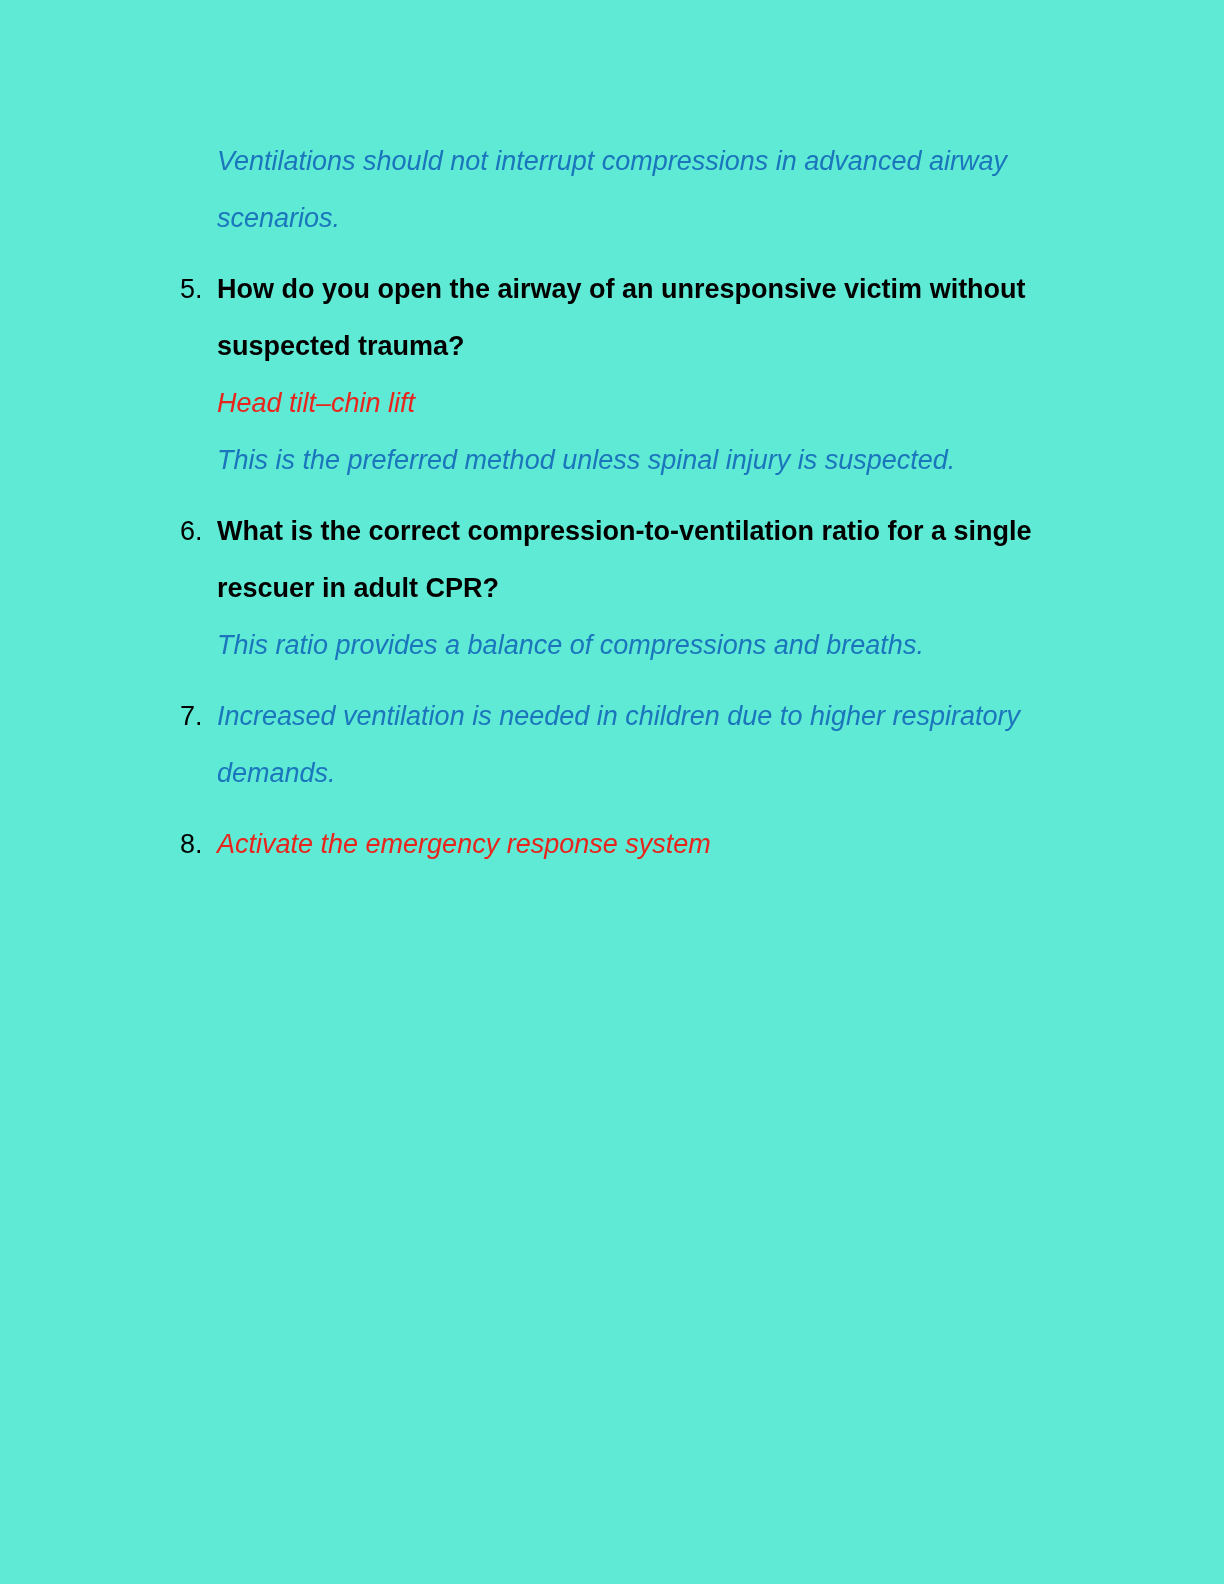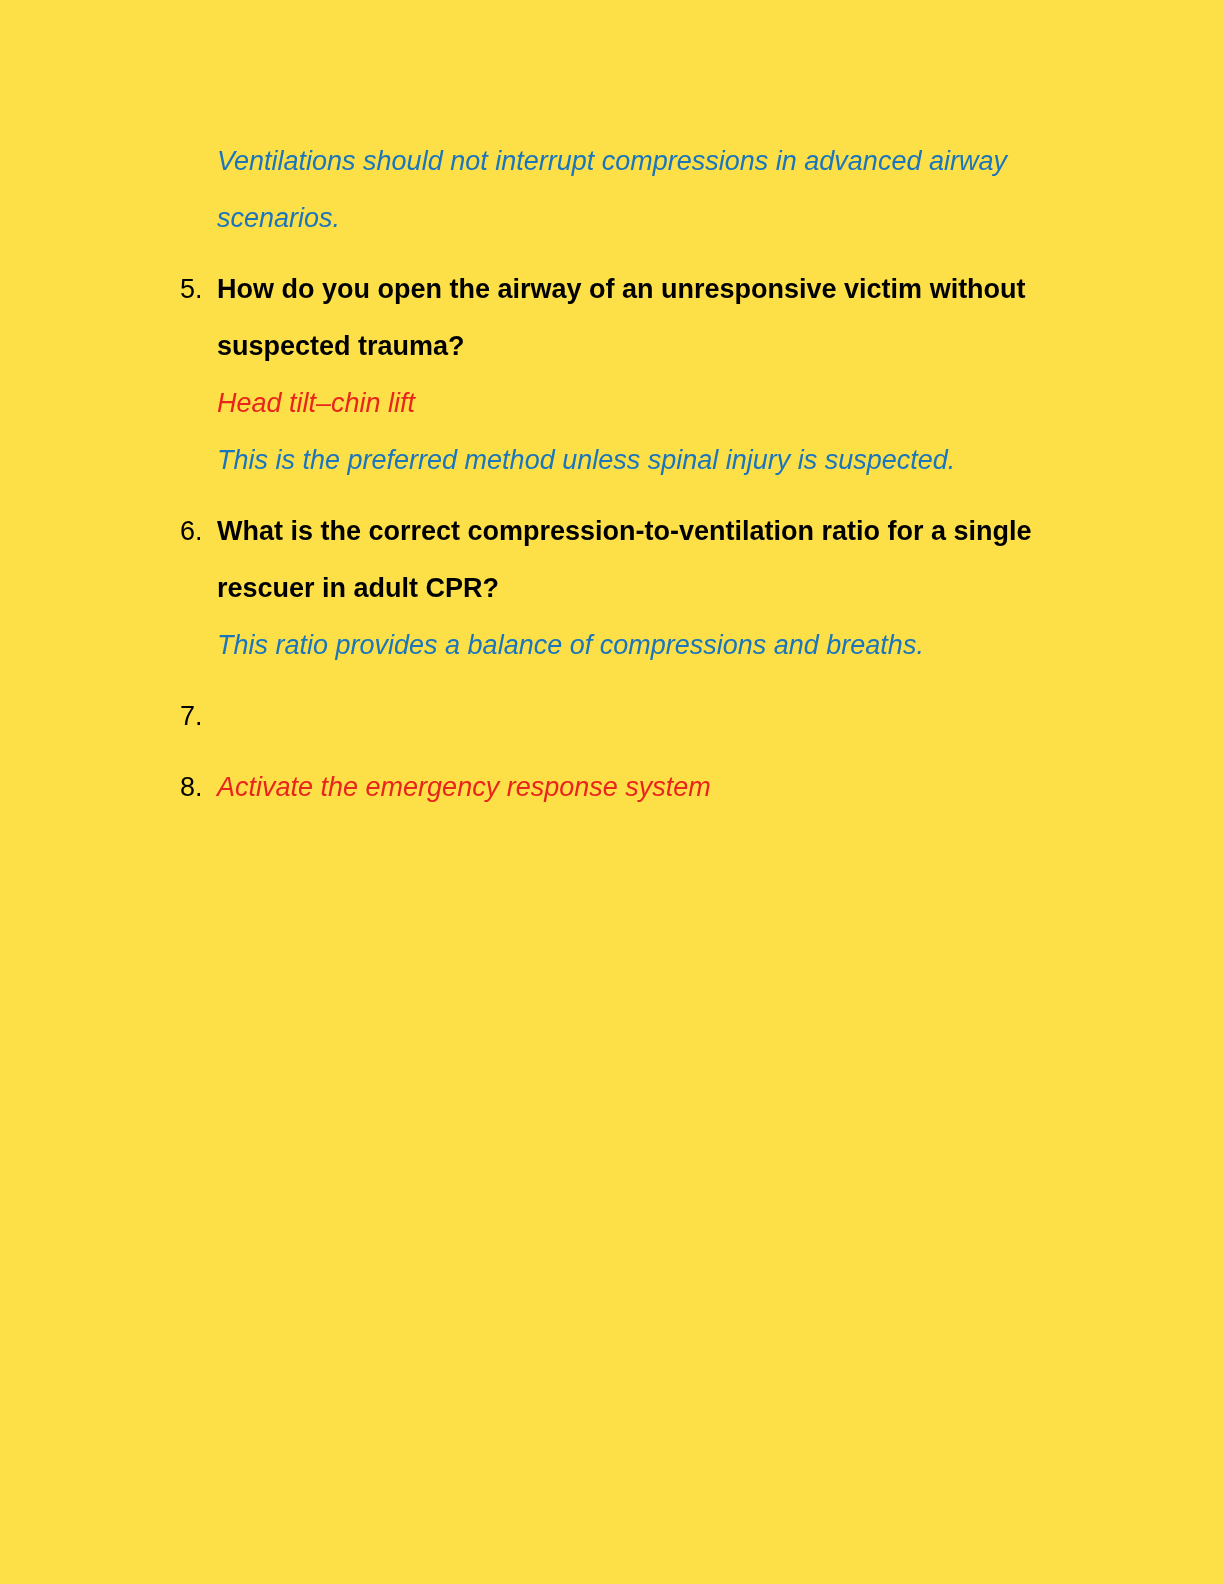--- a/index.html
+++ b/index.html
@@ -4,21 +4,21 @@
 <style>
   html, body {
     margin: 0;
     padding: 0;
     background: #ffffff;
   }
   .page {
     position: relative;
     width: 1224px;
     height: 1584px;
-    background: #fde047;
+    background: #5eead4;
     box-sizing: border-box;
     font-family: "Liberation Sans", sans-serif;
     overflow: hidden;
   }
   .content {
     position: absolute;
     top: 133px;
     left: 180px;
     width: 880px;
     font-size: 27px;
@@ -80,20 +80,21 @@
       <div class="q-num">6.</div>
       <div class="q-body">
         <div class="question">What is the correct compression-to-ventilation ratio for a single rescuer in adult CPR?</div>
         <div class="explanation">This ratio provides a balance of compressions and breaths.</div>
       </div>
     </div>
 
     <div class="block qa">
       <div class="q-num">7.</div>
       <div class="q-body">
+        <div class="explanation">Increased ventilation is needed in children due to higher respiratory demands.</div>
       </div>
     </div>
 
     <div class="block qa">
       <div class="q-num">8.</div>
       <div class="q-body">
         <div class="answer">Activate the emergency response system</div>
       </div>
     </div>
 

